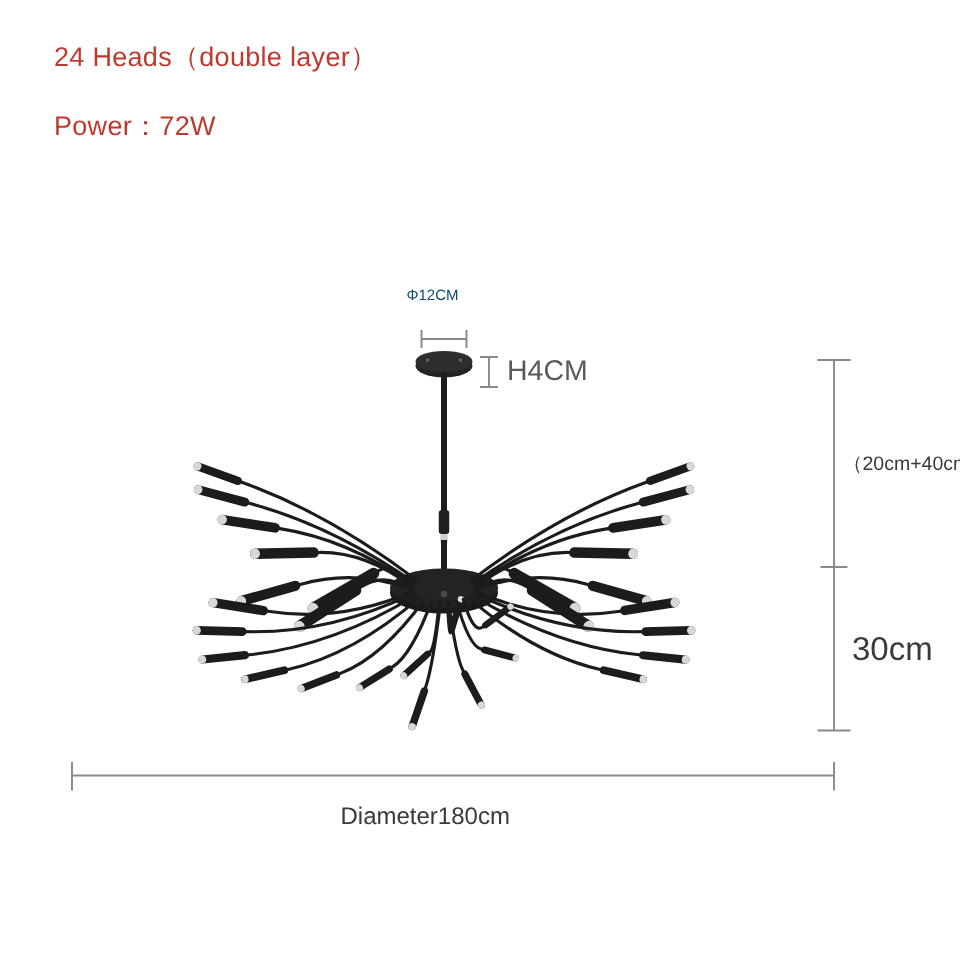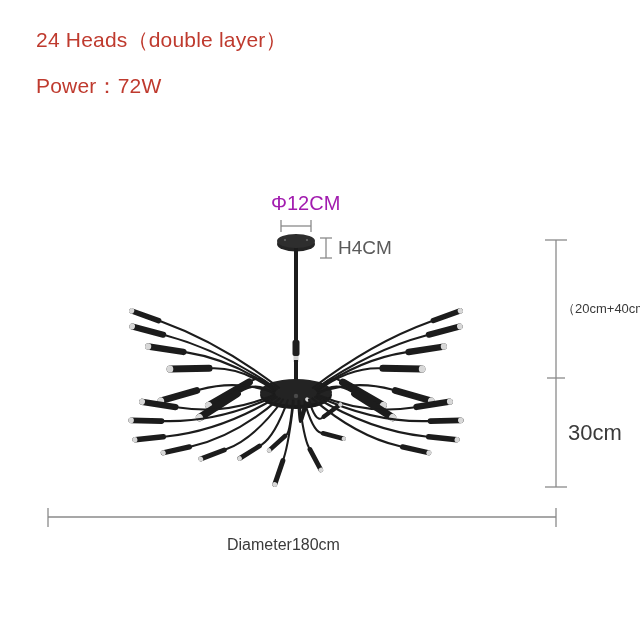--- a/index.html
+++ b/index.html
@@ -14,21 +14,21 @@
     position: relative;
     width: 640px;
     height: 640px;
     background: #ffffff;
     overflow: hidden;
   }
   .spec-line {
     position: absolute;
     left: 36px;
     color: #bf3a2e;
-    font-size: 21px;
+    font-size: 18px;
     letter-spacing: 0.2px;
     white-space: nowrap;
     font-family: "Liberation Sans", sans-serif;
   }
   #spec-heads { top: 26px; }
   #spec-power { top: 72px; }
 
   #diagram-svg {
     position: absolute;
     left: 0;
@@ -46,22 +46,22 @@
   #label-diameter {
     left: 227px;
     top: 536px;
     font-size: 16px;
     color: #3a3a3a;
     text-align: center;
   }
   #label-phi {
     left: 271px;
     top: 192px;
-    font-size: 20px;
-    color: #a21caf;
+    font-size: 10px;
+    color: #0c4a6e;
   }
   #label-h {
     left: 338px;
     top: 237px;
     font-size: 19px;
     color: #5a5a5a;
   }
   #label-upper {
     left: 562px;
     top: 300px;

